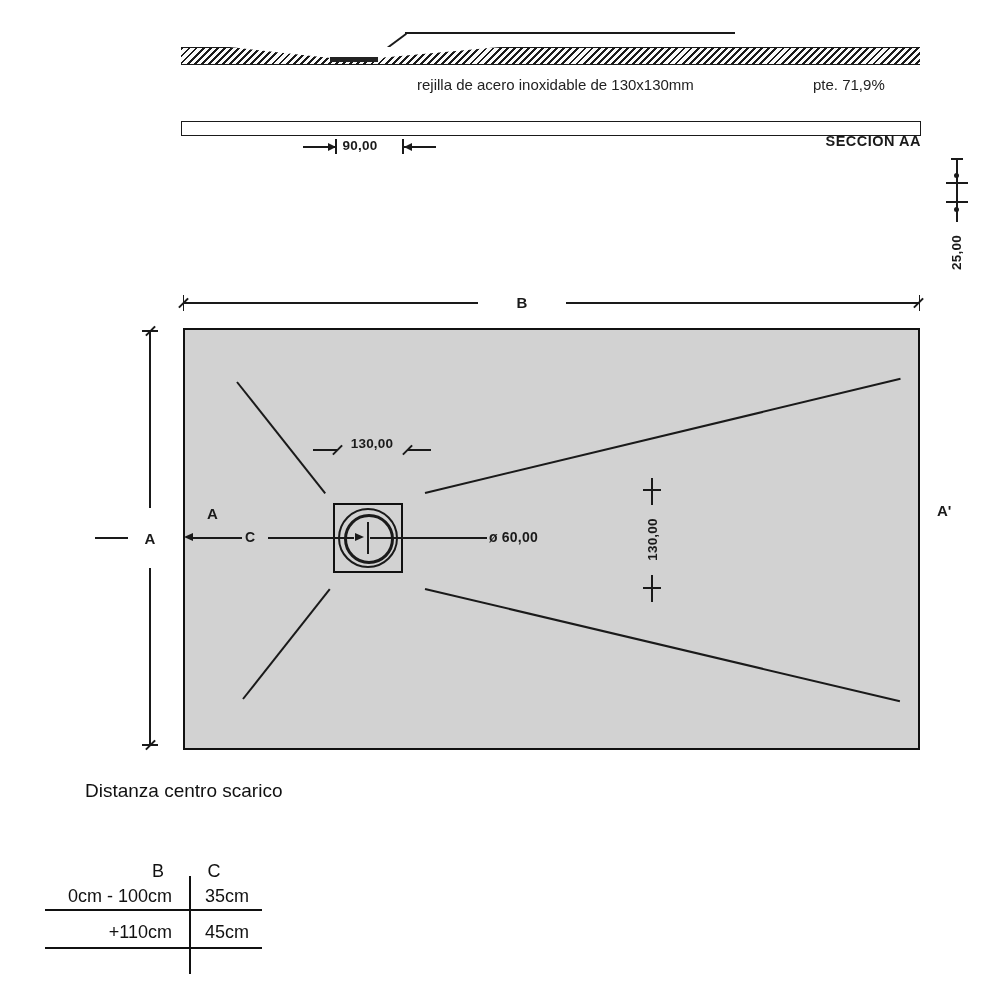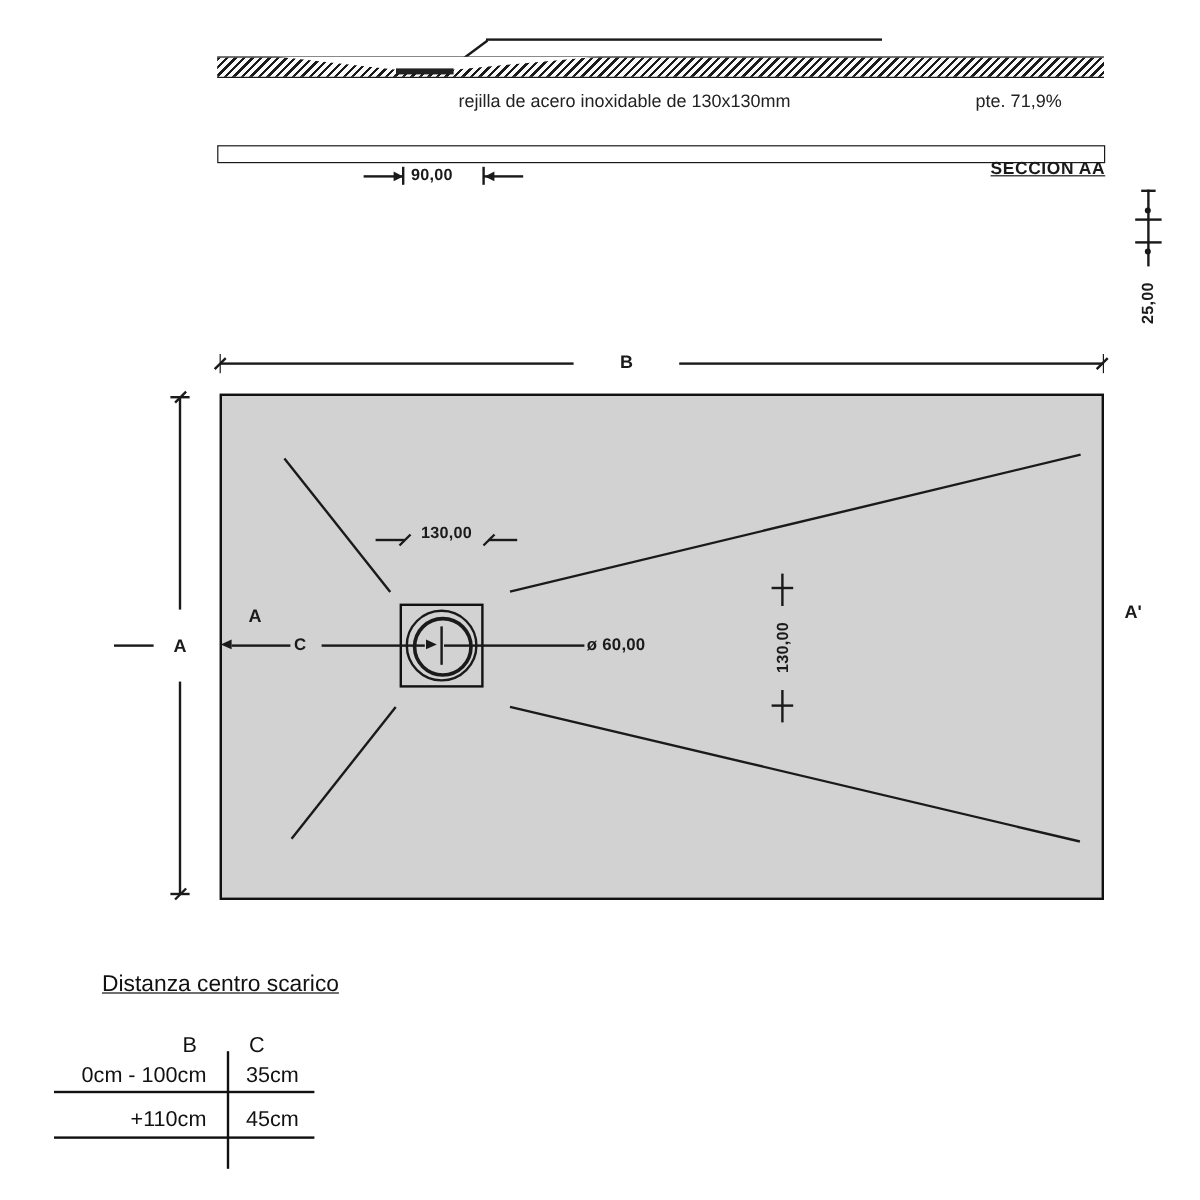--- a/index.html
+++ b/index.html
@@ -1,20 +1,20 @@
 <!DOCTYPE html>
 <html><head>
 <meta charset="utf-8">
 <style>
   html,body{margin:0;padding:0;background:#ffffff;}
   #canvas{
     position:relative;width:1000px;height:1000px;background:#ffffff;overflow:hidden;
     font-family:"Liberation Sans",sans-serif;color:#1a1a1a;
   }
-  .abs{position:absolute;text-decoration:underline;}
+  .abs{position:absolute;}
   .hline{position:absolute;height:2px;background:#1a1a1a;}
   .vline{position:absolute;width:2px;background:#1a1a1a;}
   .thin{height:1.5px;}
   .diag{position:absolute;height:2px;background:#1a1a1a;transform-origin:0 50%;}
   .slash{position:absolute;width:13px;height:2px;background:#1a1a1a;transform:rotate(-45deg);}
   .dim{position:absolute;font-size:13.5px;font-weight:700;letter-spacing:0.2px;white-space:nowrap;}
   .lbl{position:absolute;font-size:15px;font-weight:700;white-space:nowrap;}
   .vtext{position:absolute;transform:rotate(-90deg);text-align:center;}
   .arrow-l{position:absolute;width:0;height:0;border-top:4.5px solid transparent;border-bottom:4.5px solid transparent;border-right:9px solid #1a1a1a;}
   .arrow-r{position:absolute;width:0;height:0;border-top:4.5px solid transparent;border-bottom:4.5px solid transparent;border-left:9px solid #1a1a1a;}
@@ -29,21 +29,21 @@
 <div id="canvas">
 
   <div>
     <div class="hline thin" style="left:405px;top:32px;width:330px;"></div>
     <div class="diag" style="left:371px;top:59px;width:44px;transform:rotate(-36.6deg);"></div>
 
     <div class="abs" style="left:181px;top:47px;width:739px;height:16px;background:repeating-linear-gradient(135deg,#1a1a1a 0 2px,#fafafa 2px 5px);border-top:1px solid #1a1a1a;border-bottom:1px solid #1a1a1a;"></div>
     <div class="abs" style="left:181px;top:47px;width:739px;height:16px;background:#ffffff;clip-path:polygon(6.6% 0,20.2% 69%,26.7% 69%,43.2% 0);"></div>
     <div class="abs" style="left:330px;top:57px;width:48px;height:5px;background:#222;"></div>
 
-    <div class="note" style="left:382px;top:76px;">rejilla de acero inoxidable de 130x130mm</div>
+    <div class="note" style="left:417px;top:76px;">rejilla de acero inoxidable de 130x130mm</div>
     <div class="note" style="left:813px;top:76px;">pte. 71,9%</div>
 
     <div class="abs" style="left:181px;top:121px;width:738px;height:13px;background:#fff;border:1.5px solid #1a1a1a;"></div>
     <div class="abs" style="left:795px;top:133px;width:126px;text-align:right;font-size:14.5px;font-weight:700;letter-spacing:0.5px;">SECCION AA</div>
 
     <div class="hline" style="left:303px;top:146px;width:33px;height:1.5px;"></div>
     <div class="arrow-r" style="left:328px;top:142.5px;border-left-width:8px;"></div>
     <div class="vline" style="left:335px;top:139px;height:15px;width:1.5px;"></div>
     <div class="dim" style="left:338px;top:138px;width:44px;text-align:center;">90,00</div>
     <div class="vline" style="left:402px;top:139px;height:15px;width:1.5px;"></div>
@@ -109,21 +109,21 @@
     <div class="vline" style="left:651px;top:478px;height:27px;"></div>
     <div class="hline" style="left:643px;top:489px;width:18px;"></div>
     <div class="vline" style="left:651px;top:575px;height:27px;"></div>
     <div class="hline" style="left:643px;top:587px;width:18px;"></div>
     <div class="vtext dim" style="left:617px;top:532px;width:70px;">130,00</div>
 
     <div class="lbl" style="left:937px;top:502px;">A'</div>
   </div>
 
   <div>
-    <div class="abs" style="left:85px;top:810px;font-size:19px;color:#111;white-space:nowrap;">Distanza centro scarico</div>
+    <div class="abs" style="left:85px;top:780px;font-size:19px;color:#111;white-space:nowrap;">Distanza centro scarico</div>
 
     <div class="tbl" style="left:146px;top:861px;width:24px;text-align:center;">B</div>
     <div class="tbl" style="left:202px;top:861px;width:24px;text-align:center;">C</div>
 
     <div class="vline" style="left:189px;top:876px;width:1.5px;height:98px;background:#111;"></div>
 
     <div>
       <div class="tbl" style="left:40px;top:886px;width:132px;text-align:right;">0cm - 100cm</div>
       <div class="tbl" style="left:205px;top:886px;">35cm</div>
     </div>

